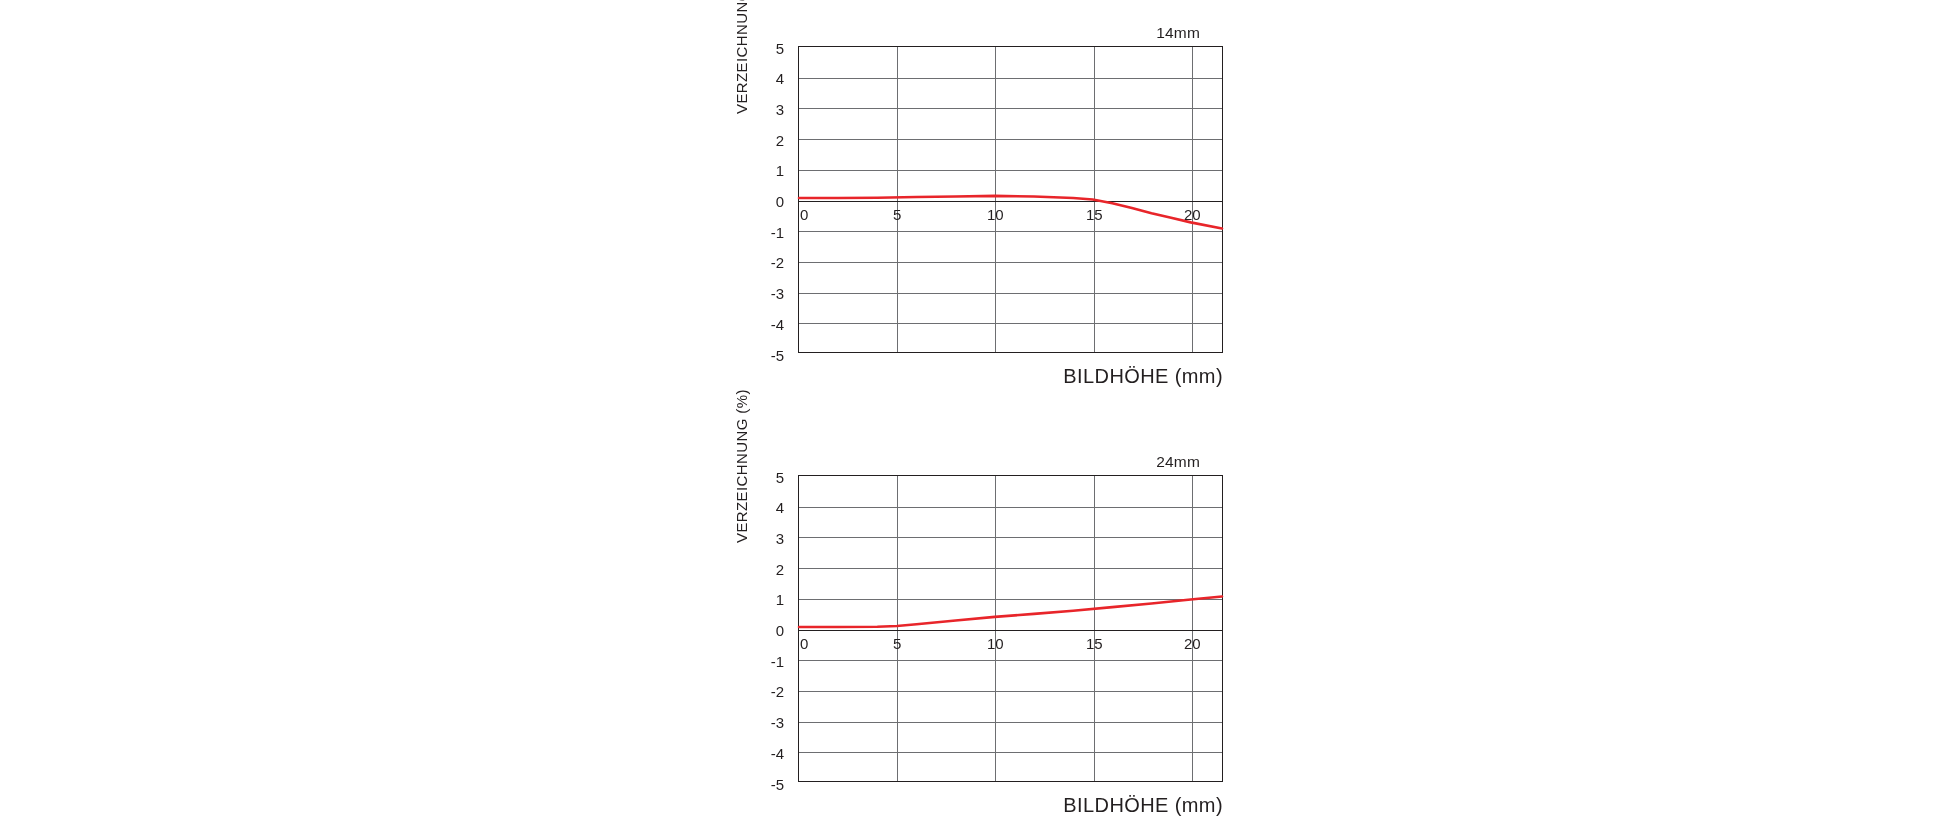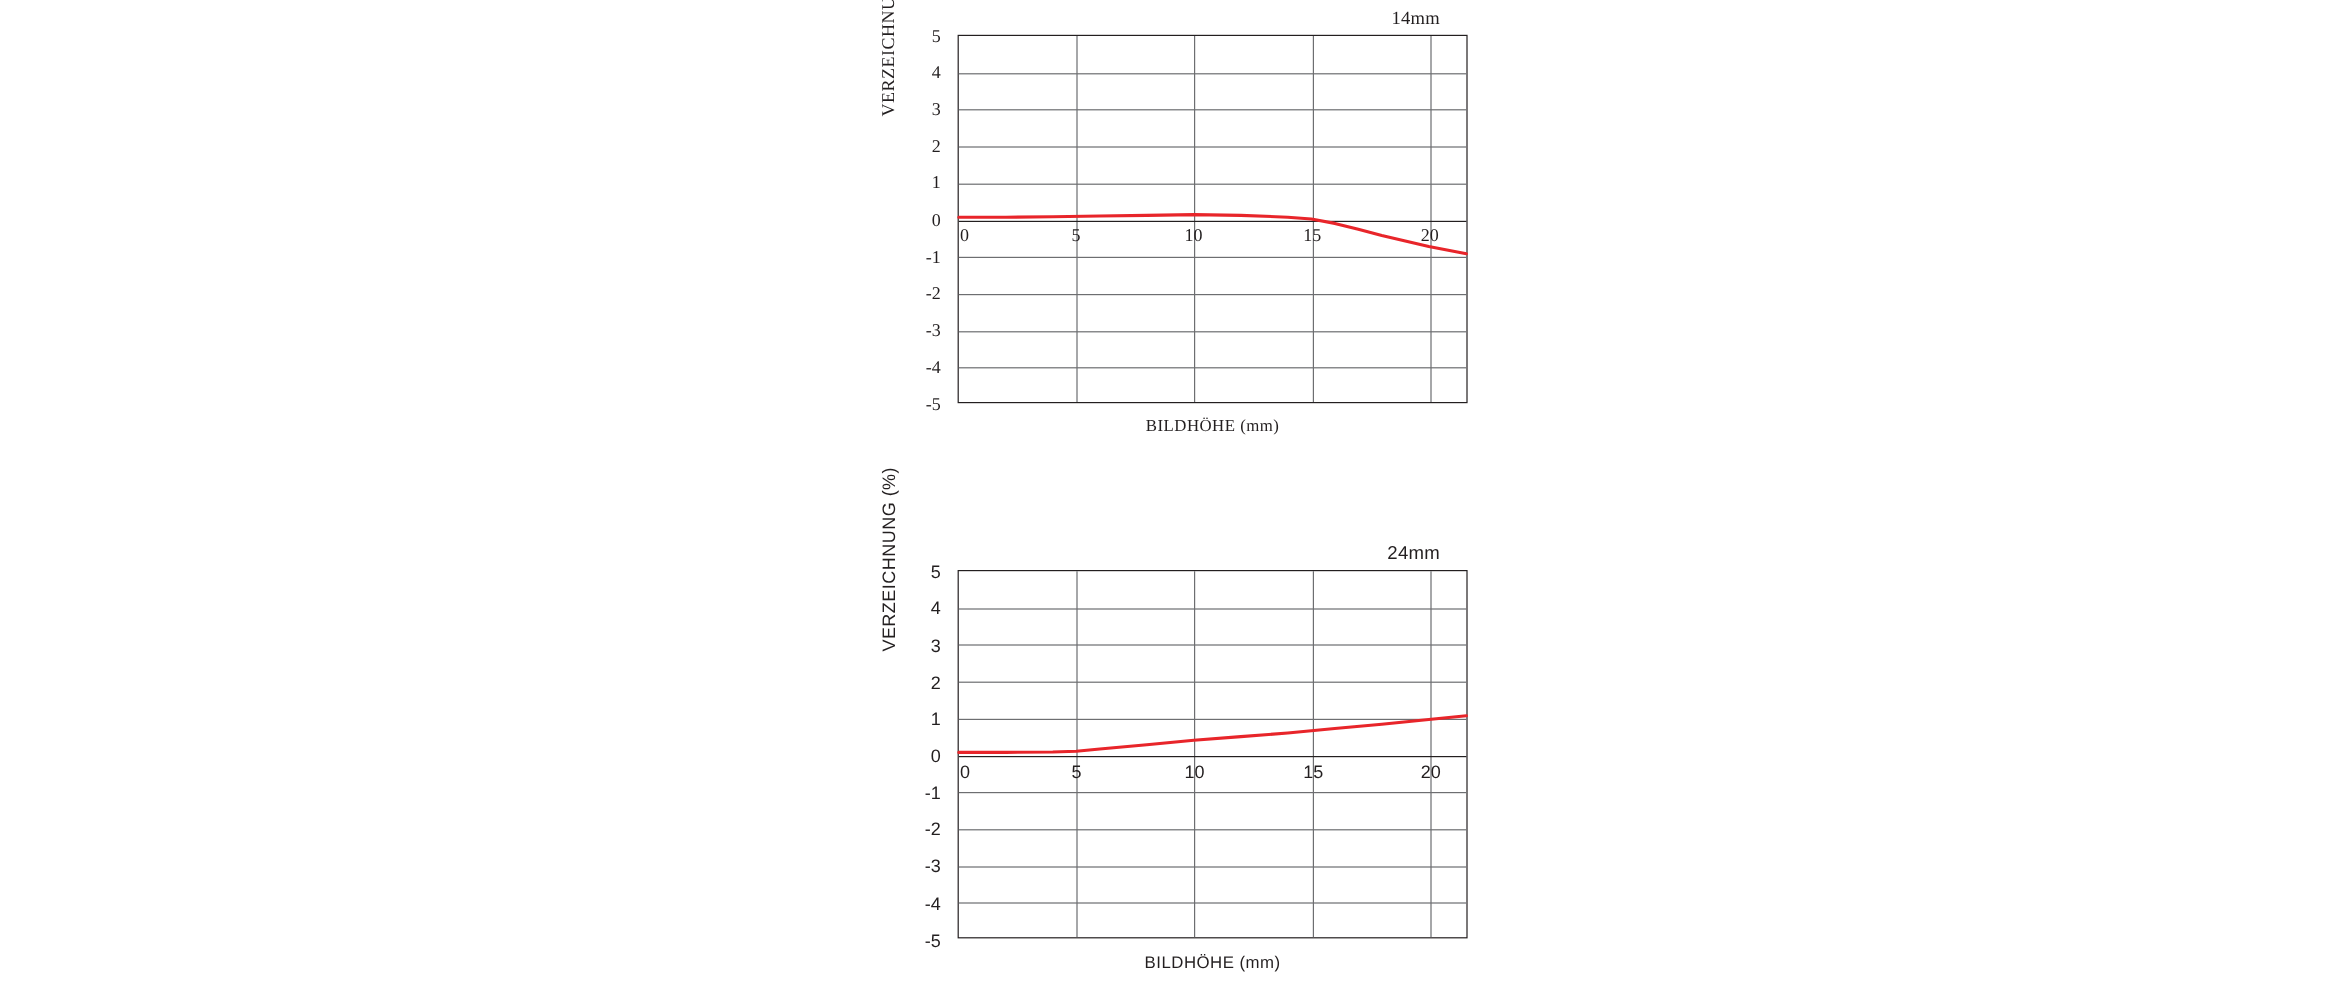--- a/index.html
+++ b/index.html
@@ -15,21 +15,21 @@
     color: #000000;
   }
   .page {
     position: relative;
     width: 1952px;
     height: 819px;
   }
   .chart-block {
     position: absolute;
   }
-  #chart-0 { left: 740px; top: 1px; font-family: Liberation Serif, serif; }
+  #chart-0 { left: 740px; top: 18px; }
   #chart-1 { left: 740px; top: 447px; }
 
   .chart-inner {
     position: relative;
     width: 460px;
     height: 360px;
   }
   
   .plot-area {
     position: absolute;
@@ -81,22 +81,22 @@
     transform: rotate(-90deg);
     transform-origin: 0 0;
     white-space: nowrap;
     text-align: left;
   }
   .xlabel {
     position: absolute;
     left: 58px;
     width: 425px;
     top: 347px;
-    text-align: center;
-    font-size: 14px;
+    text-align: right;
+    font-size: 20px;
     letter-spacing: 0.4px;
     color: #231f20;
   }
   .ytick {
     position: absolute;
     width: 44px;
     text-align: right;
     font-size: 15px;
     color: #231f20;
     line-height: 1;

